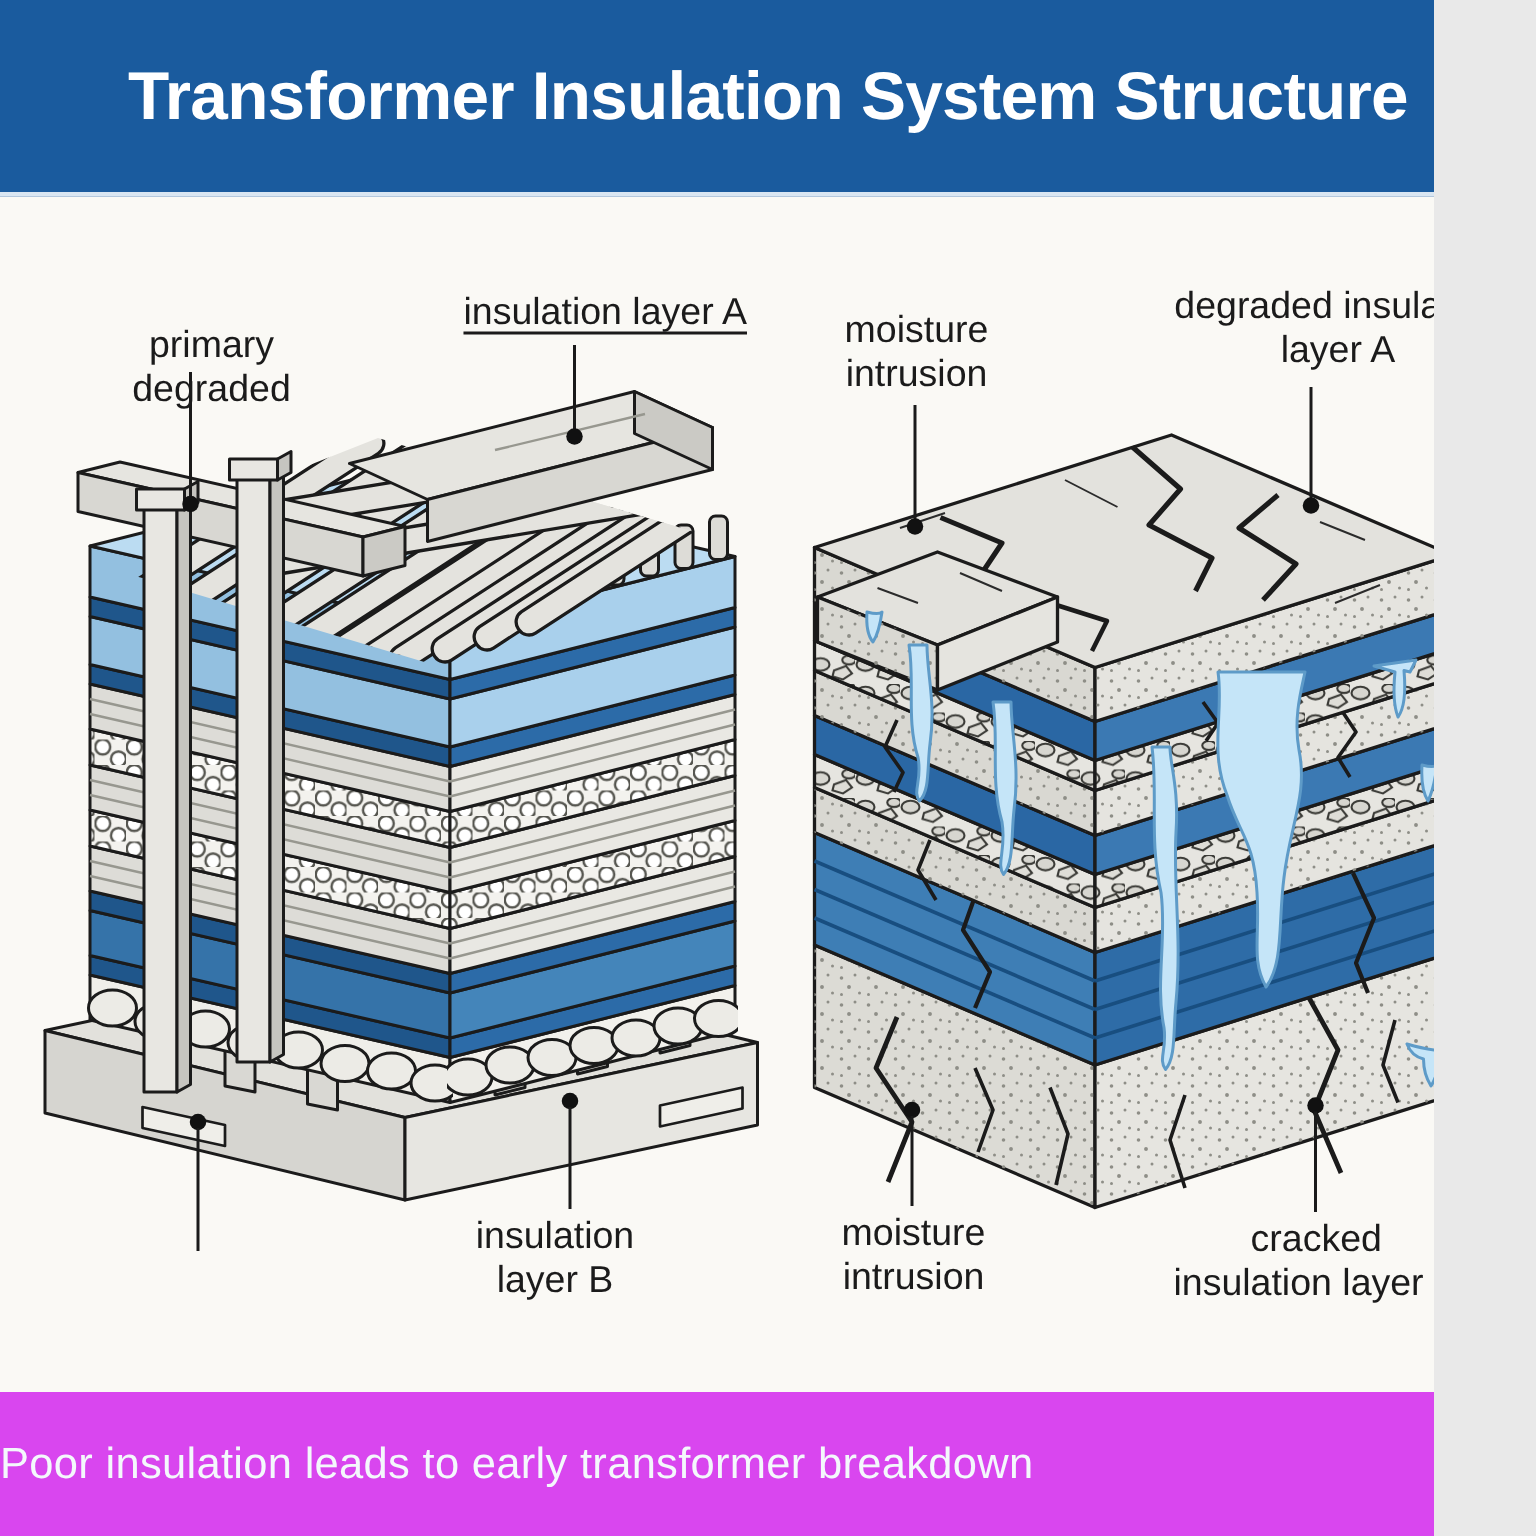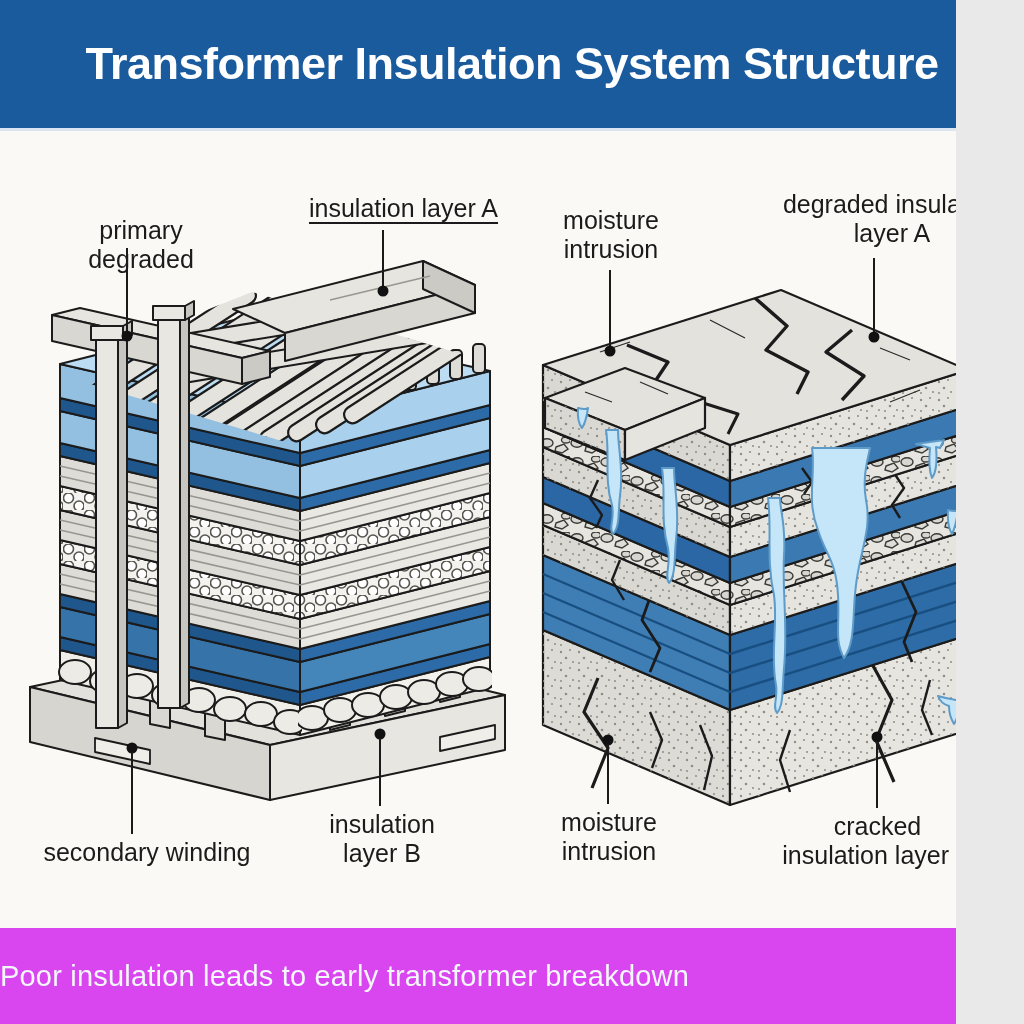--- a/index.html
+++ b/index.html
@@ -311,22 +311,21 @@
       </g>
     </g>
   </svg>
 
   <div class="lbl" style="left:55px;top:216px;width:172px;">primary degraded</div>
   <div class="lbl underlined" style="left:278px;top:194px;width:195px;">insulation layer A</div>
   <div class="lbl" style="left:552px;top:206px;width:118px;">moisture
 intrusion</div>
   <div class="lbl" style="left:776px;top:190px;width:232px;">degraded insulation
 layer A</div>
-  <div class="lbl" style="left:42px;top:838px;width:210px;">secondary winding</div>
-  <div class="lbl" style="left:322px;top:810px;width:120px;">insulation
+  <div class="lbl" style="left:310px;top:810px;width:120px;">insulation
 layer B</div>
   <div class="lbl" style="left:550px;top:808px;width:118px;">moisture
 intrusion</div>
   <div class="lbl" style="left:775px;top:812px;width:205px;">cracked
 insulation layer B</div>
 
   <div id="footer">
     <div class="caption">Poor insulation leads to early transformer breakdown</div>
   </div>
 </div>

